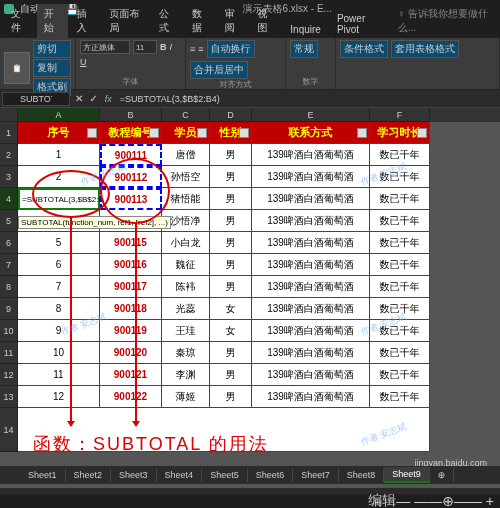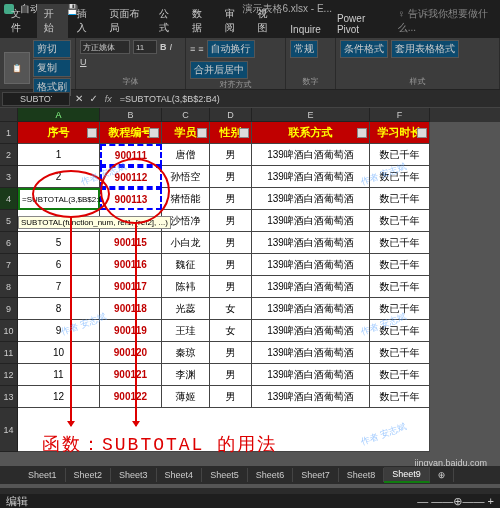--- a/index.html
+++ b/index.html
@@ -38,27 +38,27 @@
 .cell.editing{border:2px solid #107c10;background:#fff;justify-content:flex-start;padding-left:2px;font-size:8px}
 .cell.ref{border:2px dashed #00f}
 .c-a{width:82px}.c-b{width:62px}.c-c{width:48px}.c-d{width:42px}.c-e{width:118px}.c-f{width:60px}
 .anno{position:absolute;pointer-events:none}
 .circle1{left:32px;top:62px;width:78px;height:48px;border:2px solid #d00;border-radius:50%}
 .circle2{left:100px;top:50px;width:70px;height:66px;border:2px solid #d00;border-radius:50%}
 .arrow1{left:70px;top:108px;width:2px;height:210px;background:#d00}
 .arrow1::after{content:"";position:absolute;bottom:-5px;left:-3px;border:4px solid transparent;border-top:6px solid #d00}
 .arrow2{left:135px;top:114px;width:2px;height:204px;background:#d00}
 .arrow2::after{content:"";position:absolute;bottom:-5px;left:-3px;border:4px solid transparent;border-top:6px solid #d00}
-.caption{position:absolute;left:42px;top:324px;font-size:18px;color:#d00;font-family:Liberation Mono, monospace;letter-spacing:2px}
+.caption{position:absolute;left:33px;top:324px;font-size:18px;color:#d00;font-family:Liberation Sans, sans-serif;letter-spacing:2px}
 .tooltip{position:absolute;left:18px;top:108px;background:#ffffe1;border:1px solid #888;font-size:8px;padding:1px 2px;color:#000}
 .wm{position:absolute;color:#6af;font-size:9px;opacity:.6;transform:rotate(-20deg)}
 .sheettabs{position:absolute;bottom:24px;left:0;right:0;height:18px;background:#2b2b2b;display:flex;align-items:center;font-size:9px;padding-left:20px}
 .stab{padding:2px 8px;color:#ccc;border-right:1px solid #444}
 .stab.active{background:#3c3c3c;color:#fff;border-bottom:2px solid #107c10}
-.status{position:absolute;bottom:0;left:0;right:0;height:14px;background:#1e1e1e;display:flex;align-items:center;font-size:11px;padding:0 6px;color:#ccc;justify-content:space-between}
+.status{position:absolute;bottom:0;left:0;right:0;height:14px;background:#1e1e1e;display:flex;align-items:center;font-size:14px;padding:0 6px;color:#ccc;justify-content:flex-end}
 .logo{position:absolute;right:13px;bottom:20px;color:#fff;font-size:9px;opacity:.7}
 </style>
 </head>
 <body>
 
 <div class="titlebar">
   <div class="tb-left">
     <span class="tb-icon"></span>
     <span>自动保存</span>
     <span>💾</span>
@@ -115,21 +115,20 @@
     <div class="rgroup-body">
         <span class="rbtn">常规</span>
       </div>
     <div class="rlabel">数字</div>
   </div>
   <div class="rgroup" style="flex:1">
     <div class="rgroup-body">
       <span class="rbtn">条件格式</span>
       <span class="rbtn">套用表格格式</span>
     </div>
-    <div class="rlabel">样式</div>
   </div>
 </div>
 
 <div class="fbar">
   <input class="namebox" value="SUBTOTAL" style="">
   <span style="padding:0 3px">✕</span>
   <span style="padding:0 3px">✓</span>
   <span class="fx">fx</span>
   <span class="fcontent">=SUBTOTAL(3,$B$2:B4)</span>
 </div>

